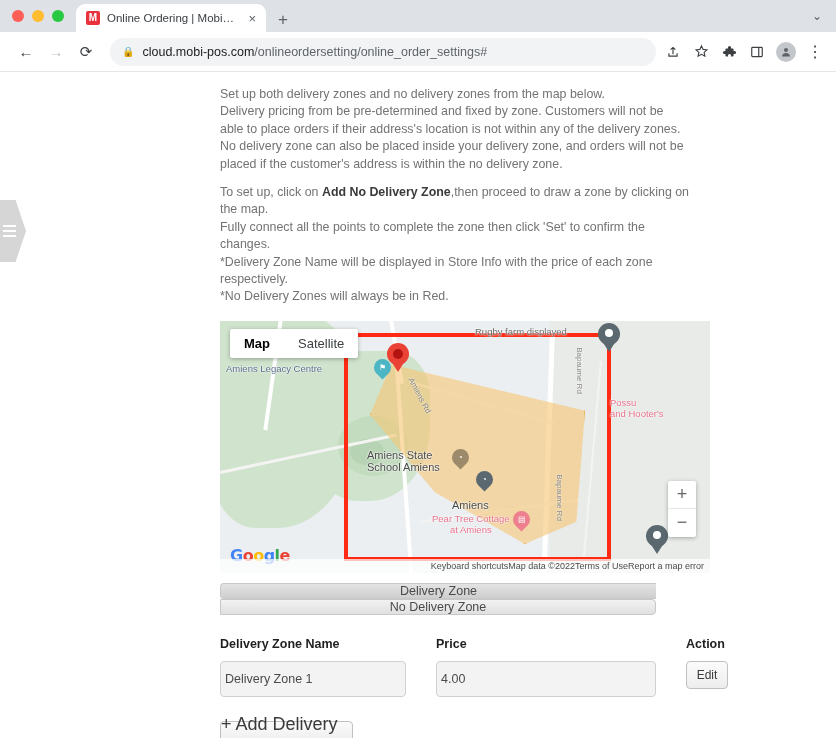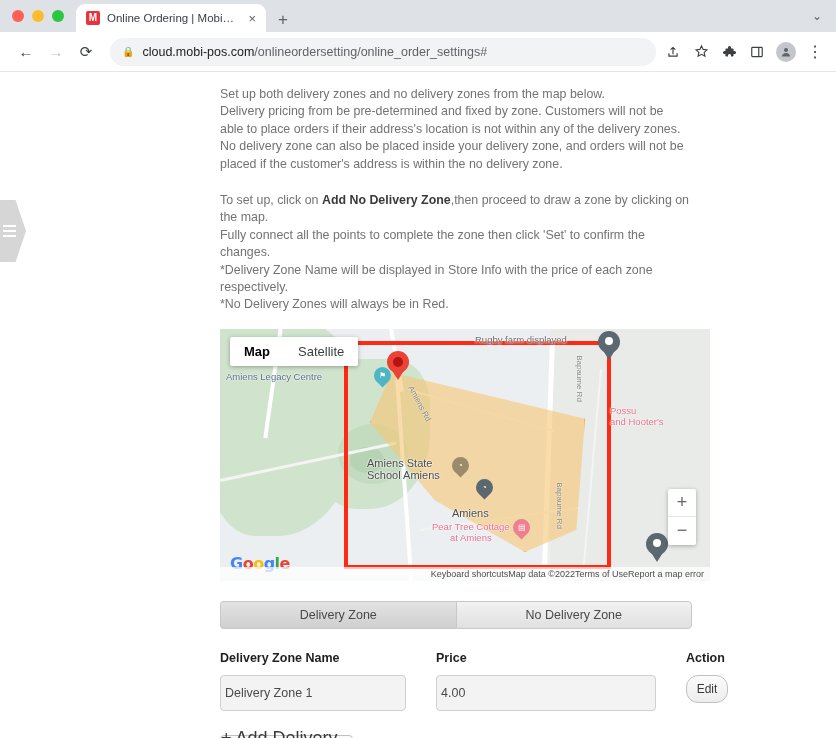--- a/index.html
+++ b/index.html
@@ -83,21 +83,21 @@
   }
   .side-handle .bars { display: flex; flex-direction: column; gap: 3px; }
   .side-handle .bars i { display: block; width: 13px; height: 2px; background: #fff; }
 
   .content { padding: 14px 0 0 220px; }
 
   .intro, .howto {
     font-size: 12.4px; color: #737373; line-height: 17.4px;
     max-width: 470px;
   }
-  .howto { margin-top: 19px; }
+  .howto { margin-top: 11px; }
   .howto b { color: #3a3a3a; font-weight: bold; }
 
   
   .map {
     position: relative; width: 490px; height: 252px;
     margin-top: 15px; overflow: hidden;
     background: #e8eae6;
   }
   .map-bg { position: absolute; inset: 0; background: #eceff1; }
   .green-a {
@@ -214,21 +214,21 @@
 
   .map-footer {
     position: absolute; right: 0; bottom: 0; left: 0; height: 14px;
     display: flex; align-items: center; justify-content: flex-end;
     padding-right: 6px; z-index: 6;
     background: rgba(255,255,255,0.72);
     font-size: 9px; color: #4d4d4d;
   }
 
   
-  .tabs-row { display: flex; width: 472px; margin-top: 20px; }
+  .tabs-row { display: flex; width: 436px; margin-top: 10px; flex-direction: column; }
   .ztab {
     flex: 1; height: 28px; display: flex; align-items: center;
     justify-content: center; font-size: 12.5px; color: #4a4a4a;
     border: 1px solid #c8c8c8; background: linear-gradient(#f2f2f2, #e0e0e0);
   }
   .ztab.left { border-radius: 4px 0 0 4px; border-right: none;
     background: linear-gradient(#e3e3e3, #cfcfcf); }
   .ztab.right { border-radius: 0 4px 4px 0; }
 
   .grid {
@@ -236,21 +236,21 @@
     column-gap: 30px; margin-top: 22px; width: 470px;
   }
   .col-head { font-size: 12.5px; font-weight: bold; color: #1f1f1f; }
   .field {
     height: 36px; border: 1px solid #d0d0d0; border-radius: 4px;
     background: #f3f3f3; display: flex; align-items: center;
     padding: 0 4px; font-size: 12.5px; color: #4a4a4a; margin-top: 10px;
   }
   .btn-edit {
     margin-top: 10px; width: 42px; height: 28px;
-    border: 1px solid #c0c0c0; border-radius: 12px;
+    border: 1px solid #c0c0c0; border-radius: 4px;
     background: linear-gradient(#fbfbfb, #ededed);
     display: flex; align-items: center; justify-content: center;
     font-size: 12px; color: #3a3a3a;
   }
   .btn-add {
     margin-top: 24px; height: 28px; width: 133px;
     border: 1px solid #c0c0c0; border-radius: 4px;
     background: linear-gradient(#fbfbfb, #eaeaea);
     display: flex; align-items: center; justify-content: center;
     font-size: 18px; color: #3a3a3a;

